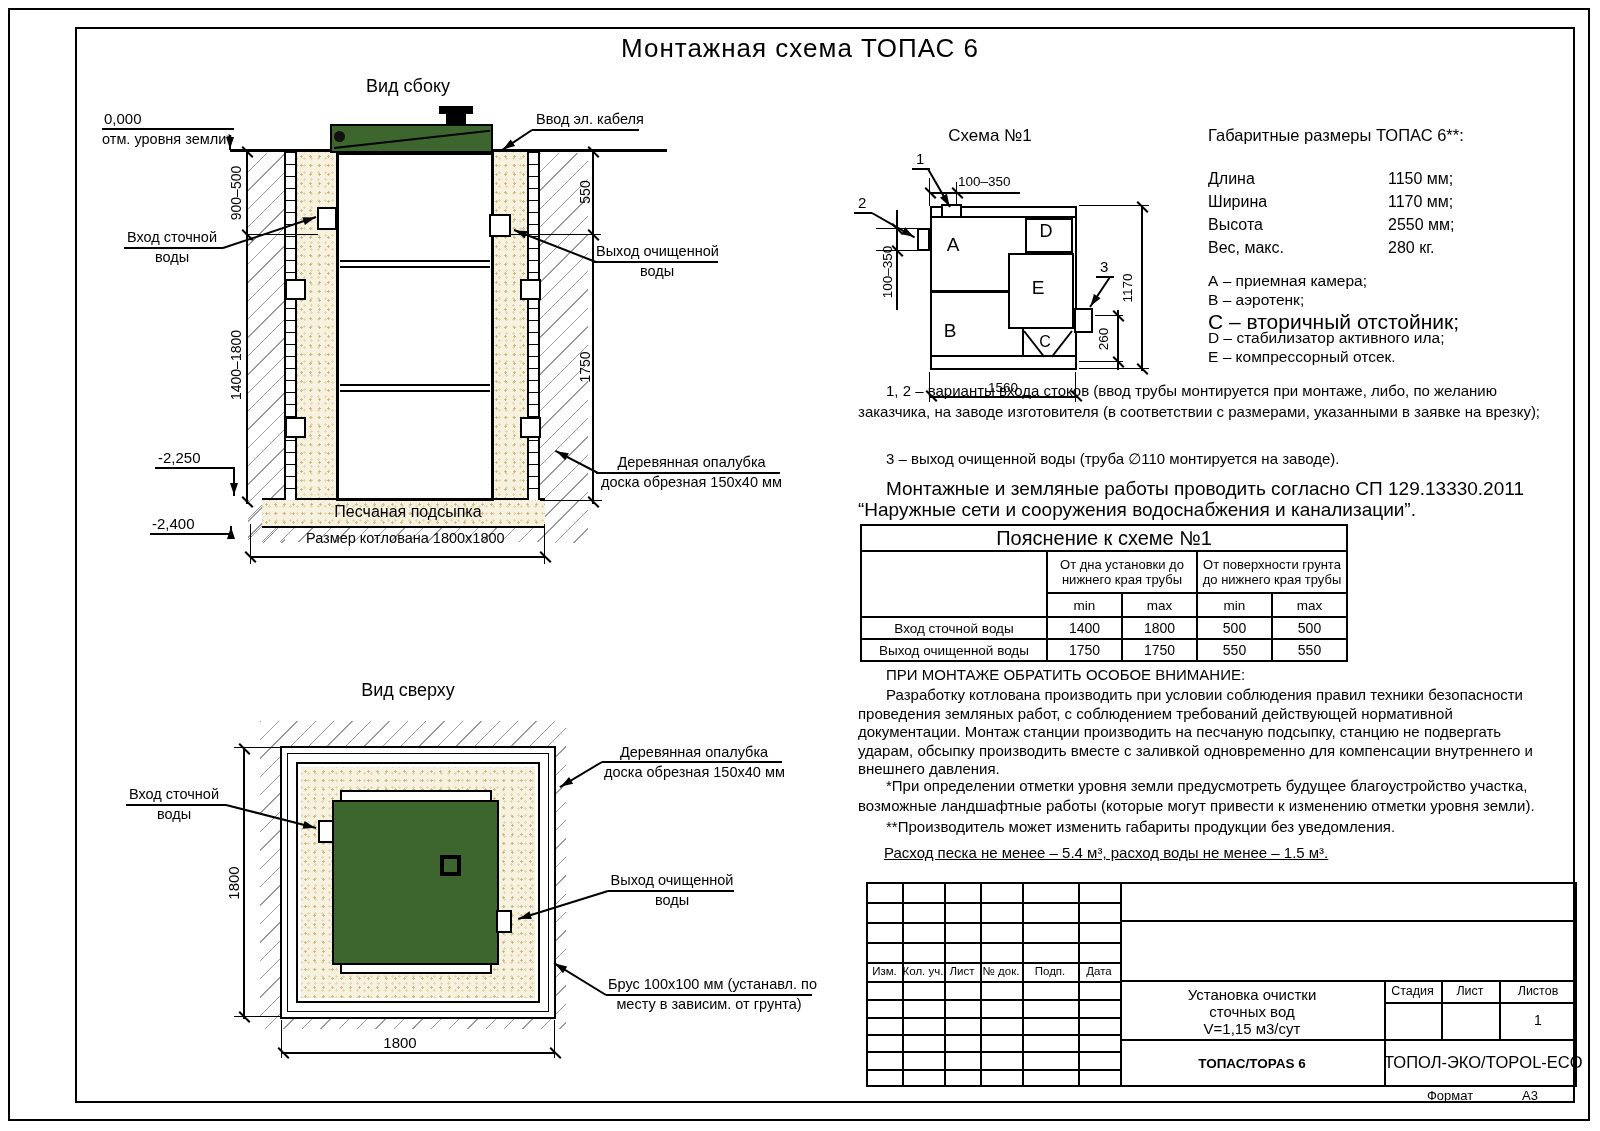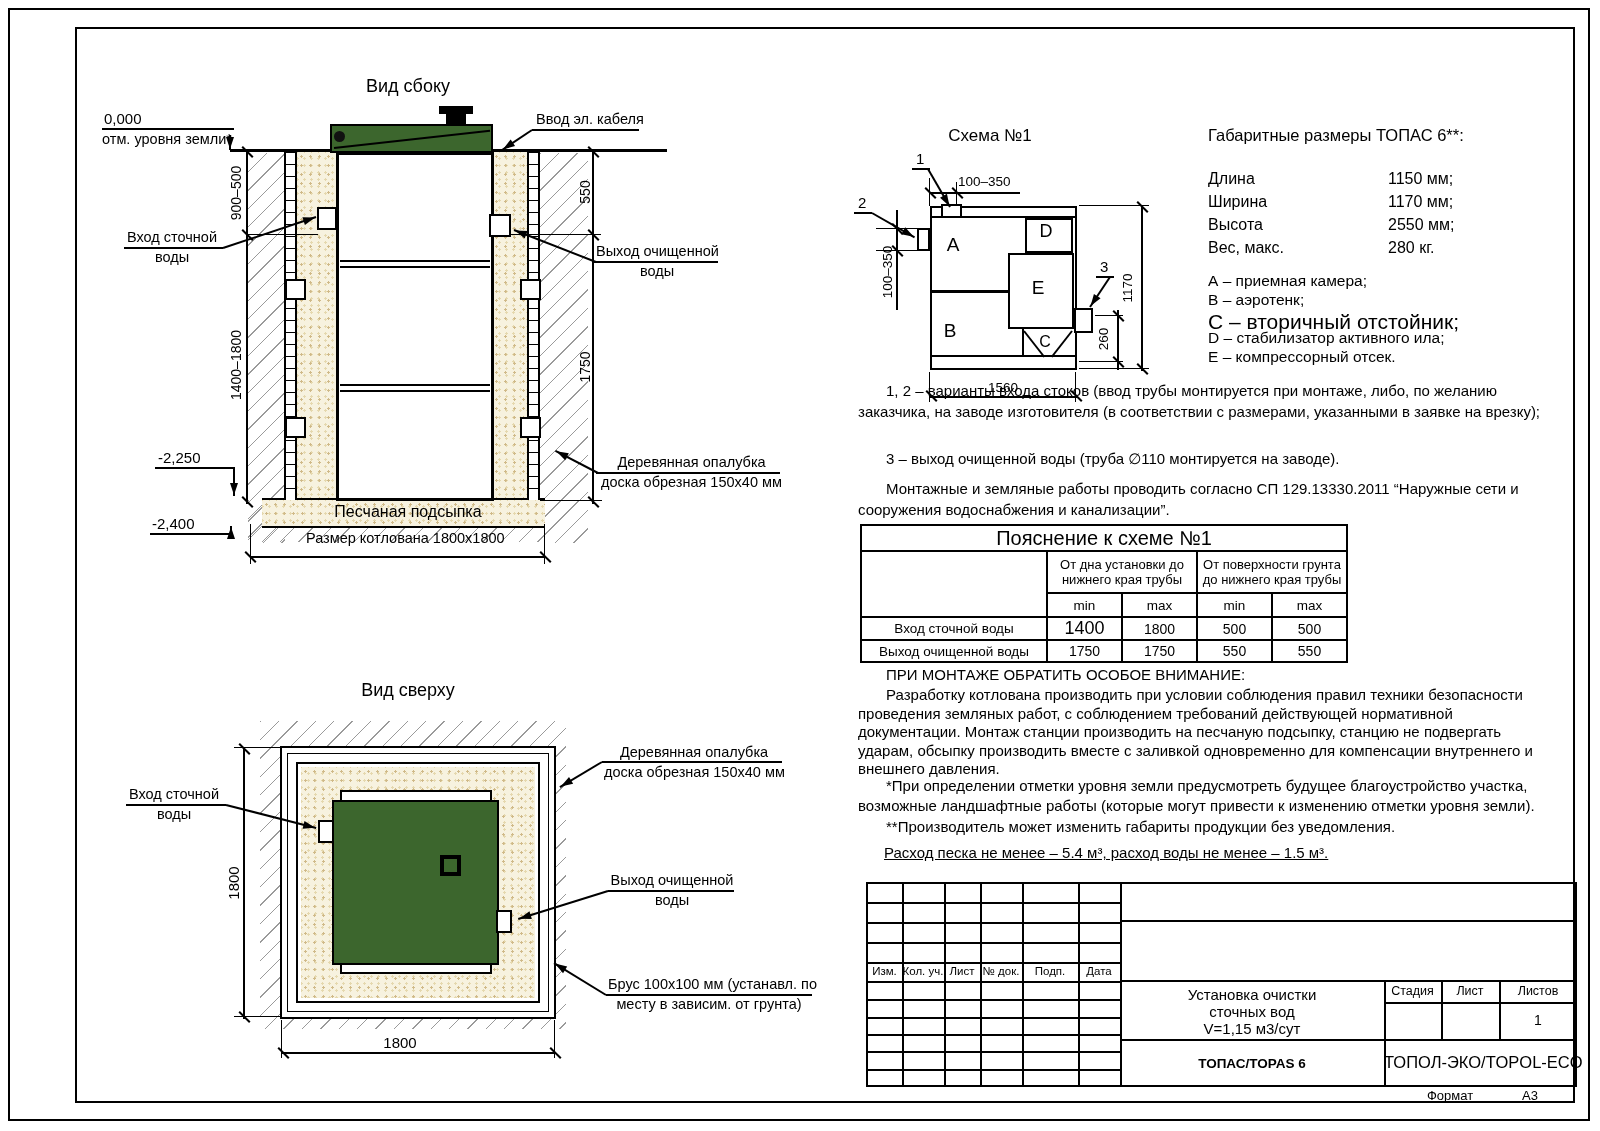--- a/index.html
+++ b/index.html
@@ -23,20 +23,21 @@
   table.xpl{position:absolute;border-collapse:collapse}
   table.xpl td{border:2px solid #000;text-align:center;vertical-align:middle;padding:0 2px}
 </style>
 </head>
 <body>
 
 <div id="canvas">
 
   <div class="box" style="left:8px;top:8px;width:1582px;height:1113px;border:2px solid #000"></div>
   <div class="box" style="left:75px;top:27px;width:1500px;height:1076px;border:2px solid #000"></div>
+  <div class="t ctr" style="left:500px;top:34px;width:600px;font-size:26px;letter-spacing:1px">Монтажная схема ТОПАС 6</div>
 
   <div class="t ctr" style="left:348px;top:76px;width:120px;font-size:18px">Вид сбоку</div>
 
   <div class="hatch" style="left:248px;top:153px;width:37px;height:390px"></div>
   <div class="hatch" style="left:540px;top:153px;width:48px;height:390px"></div>
   <div class="hatch" style="left:248px;top:500px;width:340px;height:42px"></div>
   <div class="sand" style="left:262px;top:498px;width:283px;height:30px;border-top:2.5px solid #000;border-bottom:2.5px solid #000"></div>
   <div class="fw" style="left:284px;top:152px;width:13px;height:348px"></div>
   <div class="fw" style="left:527px;top:152px;width:13px;height:348px"></div>
   <div class="sand" style="left:297px;top:152px;width:39px;height:346px"></div>
@@ -257,21 +258,21 @@
   <div class="t" style="left:1208px;top:239px;font-size:16px">Вес, макс.</div>
   <div class="t" style="left:1388px;top:239px;font-size:16px">280 кг.</div>
   <div class="t" style="left:1208px;top:272px;font-size:15.5px">А – приемная камера;</div>
   <div class="t" style="left:1208px;top:291px;font-size:15.5px">В – аэротенк;</div>
   <div class="t" style="left:1208px;top:310px;font-size:21px">С – вторичный отстойник;</div>
   <div class="t" style="left:1208px;top:329px;font-size:15.5px">D – стабилизатор активного ила;</div>
   <div class="t" style="left:1208px;top:348px;font-size:15.5px">Е – компрессорный отсек.</div>
 
   <div class="ab" style="left:858px;top:380px;width:695px;font-size:15px;line-height:21px;text-indent:28px">1, 2 – варианты входа  стоков (ввод трубы монтируется при монтаже, либо, по желанию заказчика, на заводе изготовителя (в соответствии с размерами, указанными в заявке на врезку);</div>
   <div class="ab" style="left:858px;top:448px;width:695px;font-size:15px;line-height:21px;text-indent:28px">3 – выход очищенной воды (труба ∅110 монтируется на заводе).</div>
-  <div class="ab" style="left:858px;top:478px;width:695px;font-size:15px;line-height:21px;text-indent:28px">Монтажные и земляные работы проводить согласно СП 129.13330.2011 “Наружные сети и сооружения водоснабжения и канализации”.</div>
+  <div class="ab" style="left:858px;top:478px;width:695px;font-size:19px;line-height:21px;text-indent:28px">Монтажные и земляные работы проводить согласно СП 129.13330.2011 “Наружные сети и сооружения водоснабжения и канализации”.</div>
 
   <table class="xpl" style="left:860px;top:524px">
     <colgroup>
         <col style="width:186px">
         <col style="width:75px">
         <col style="width:75px">
         <col style="width:75px">
         <col style="width:75px">
       </colgroup>
     <tbody>
@@ -284,21 +285,21 @@
       <td colspan="2" style="font-size:13px;line-height:15px;white-space:normal">От поверхности грунта до нижнего края трубы</td>
     </tr>
     <tr>
       <td style="height:22px;font-size:13.5px">min</td>
       <td style="font-size:13.5px">max</td>
       <td style="font-size:13.5px">min</td>
       <td style="font-size:13.5px">max</td>
     </tr>
     <tr>
       <td style="height:20px;font-size:13.5px">Вход сточной воды</td>
-      <td style="font-size:18px">1400</td>
+      <td style="font-size:14px">1400</td>
       <td style="font-size:14px">1800</td>
       <td style="font-size:14px">500</td>
       <td style="font-size:14px">500</td>
     </tr>
     <tr>
       <td style="height:20px;font-size:13.5px">Выход очищенной воды</td>
       <td style="font-size:14px">1750</td>
       <td style="font-size:14px">1750</td>
       <td style="font-size:14px">550</td>
       <td style="font-size:14px">550</td>

